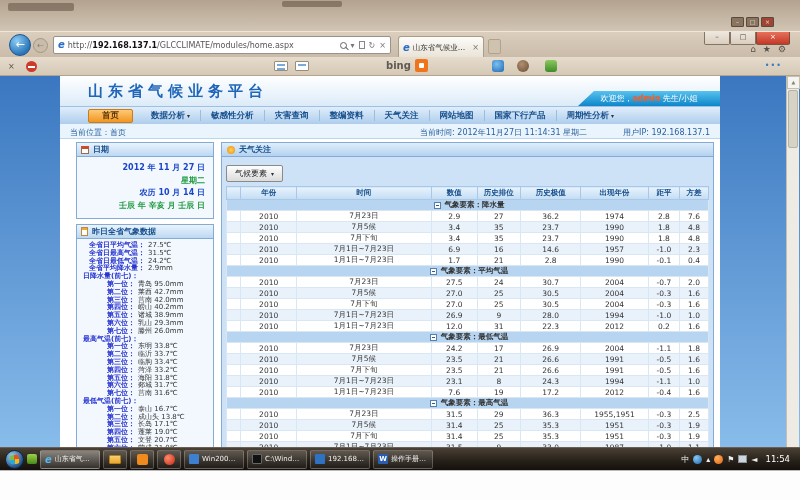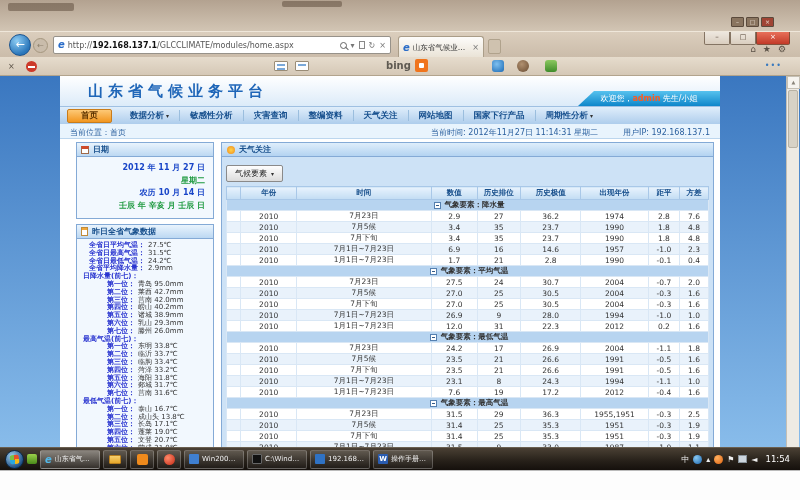--- a/index.html
+++ b/index.html
@@ -85,32 +85,32 @@
   #pg-header { position:relative; height:30px; background:linear-gradient(180deg,#ffffff,#dcebf9); }
   #pg-title { position:absolute; left:28px; top:6px; font-size:15px; font-weight:bold; color:#1f66b8;
     letter-spacing:5px; }
   #welcome-tab { position:absolute; right:0; bottom:0; width:142px; height:15px;
     background:linear-gradient(180deg,#57c2ee,#0e86ca);
     clip-path:polygon(16px 0,100% 0,100% 100%,0 100%);
     color:#fff; font-size:8px; line-height:15px; text-align:center; }
   #welcome-tab .uname { color:#ff5a1e; font-weight:bold; }
 
   #navbar { height:18px; background:linear-gradient(180deg,#e0eefb,#aecdec);
-    border-top:1px solid #9fc0e2; display:flex; align-items:center; padding-left:7px; }
+    border-top:1px solid #9fc0e2; display:flex; align-items:center; padding-left:28px; }
   .nav-item { font-size:8.5px; font-weight:bold; color:#17508e; padding:0 10px;
     border-right:1px solid #9bbede; display:flex; align-items:center; gap:2px; height:11px; }
   .nav-item:last-child { border-right:none; }
   .nav-item.active { background:linear-gradient(180deg,#fdc977,#f2961f); border:1px solid #c97c1a;
     border-radius:2px; color:#5c3300; height:14px; padding:0 13px; margin-right:8px; }
   .nav-arrow { font-size:6px; color:#333; }
 
   #crumbbar { height:15px; background:#e9f4fd; border-bottom:1px solid #bcd6ee;
     display:flex; justify-content:space-between; align-items:flex-end; padding:0 10px;
     font-size:8px; color:#2a5f9e; }
-  #crumb-right { display:flex; gap:25px; }
+  #crumb-right { display:flex; gap:36px; }
 
   #content { display:flex; height:calc(100% - 63px); padding:3px 6px 0 16px; gap:7px; overflow:hidden; }
 
   
   #sidebar { width:138px; flex-shrink:0; display:flex; flex-direction:column; gap:5px; }
   .panel { border:1px solid #84aad6; background:#f2f8fe; }
   .panel-head { height:14px; background:linear-gradient(180deg,#eaf4fd,#bcd8f2);
     border-bottom:1px solid #84aad6; display:flex; align-items:center; gap:4px; padding-left:4px; }
   .panel-head .ptitle { font-size:8px; font-weight:bold; color:#174f8c; }
   .pic-cal { width:8px; height:8px; background:#fff; border:1px solid #a06a4a; border-top:3px solid #d04a2a; }

